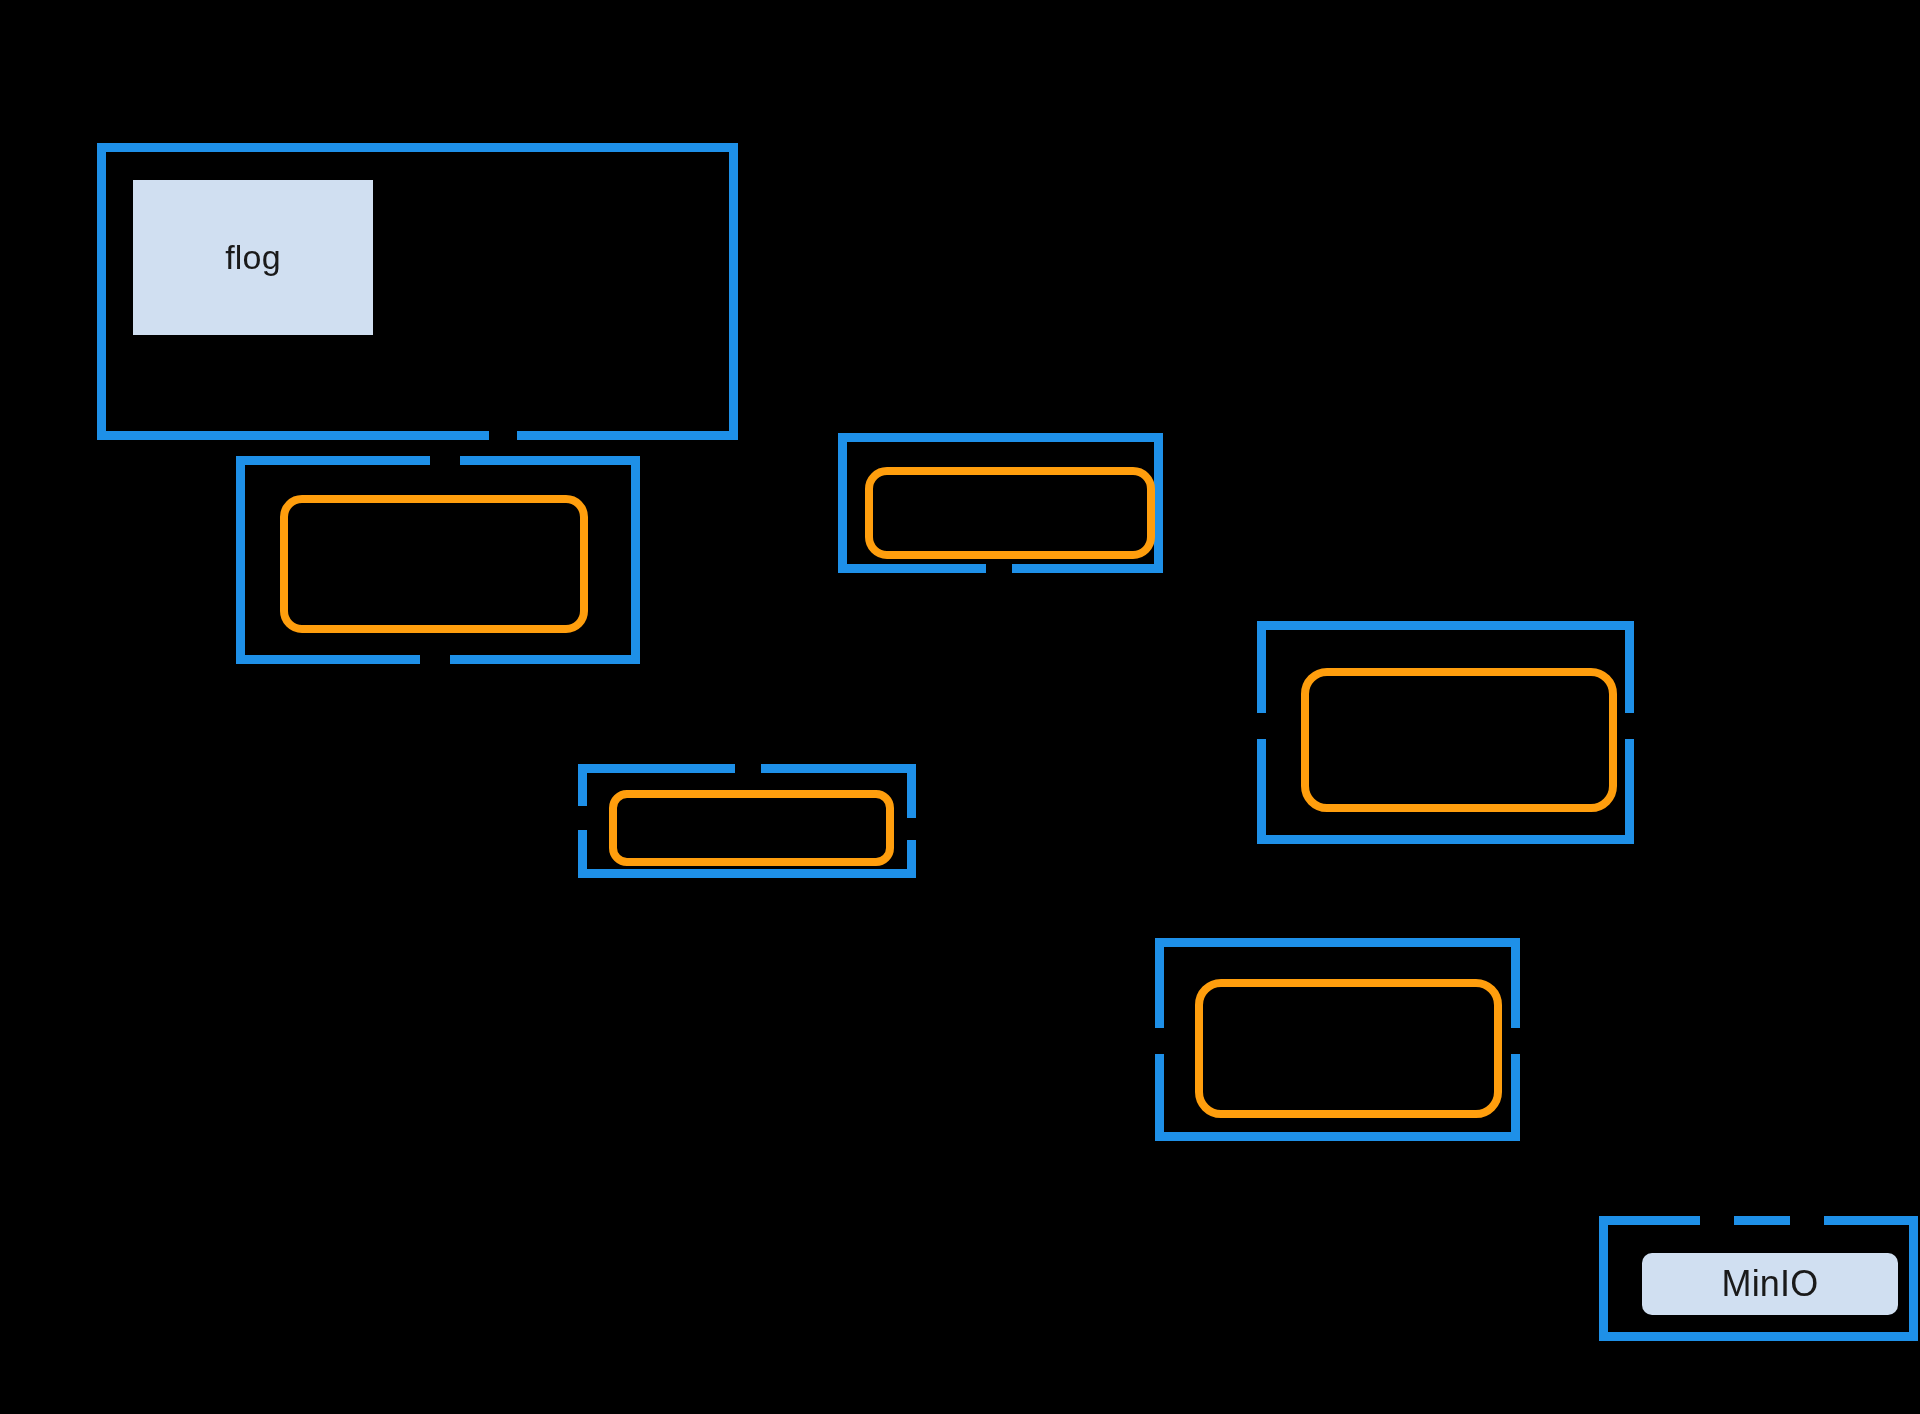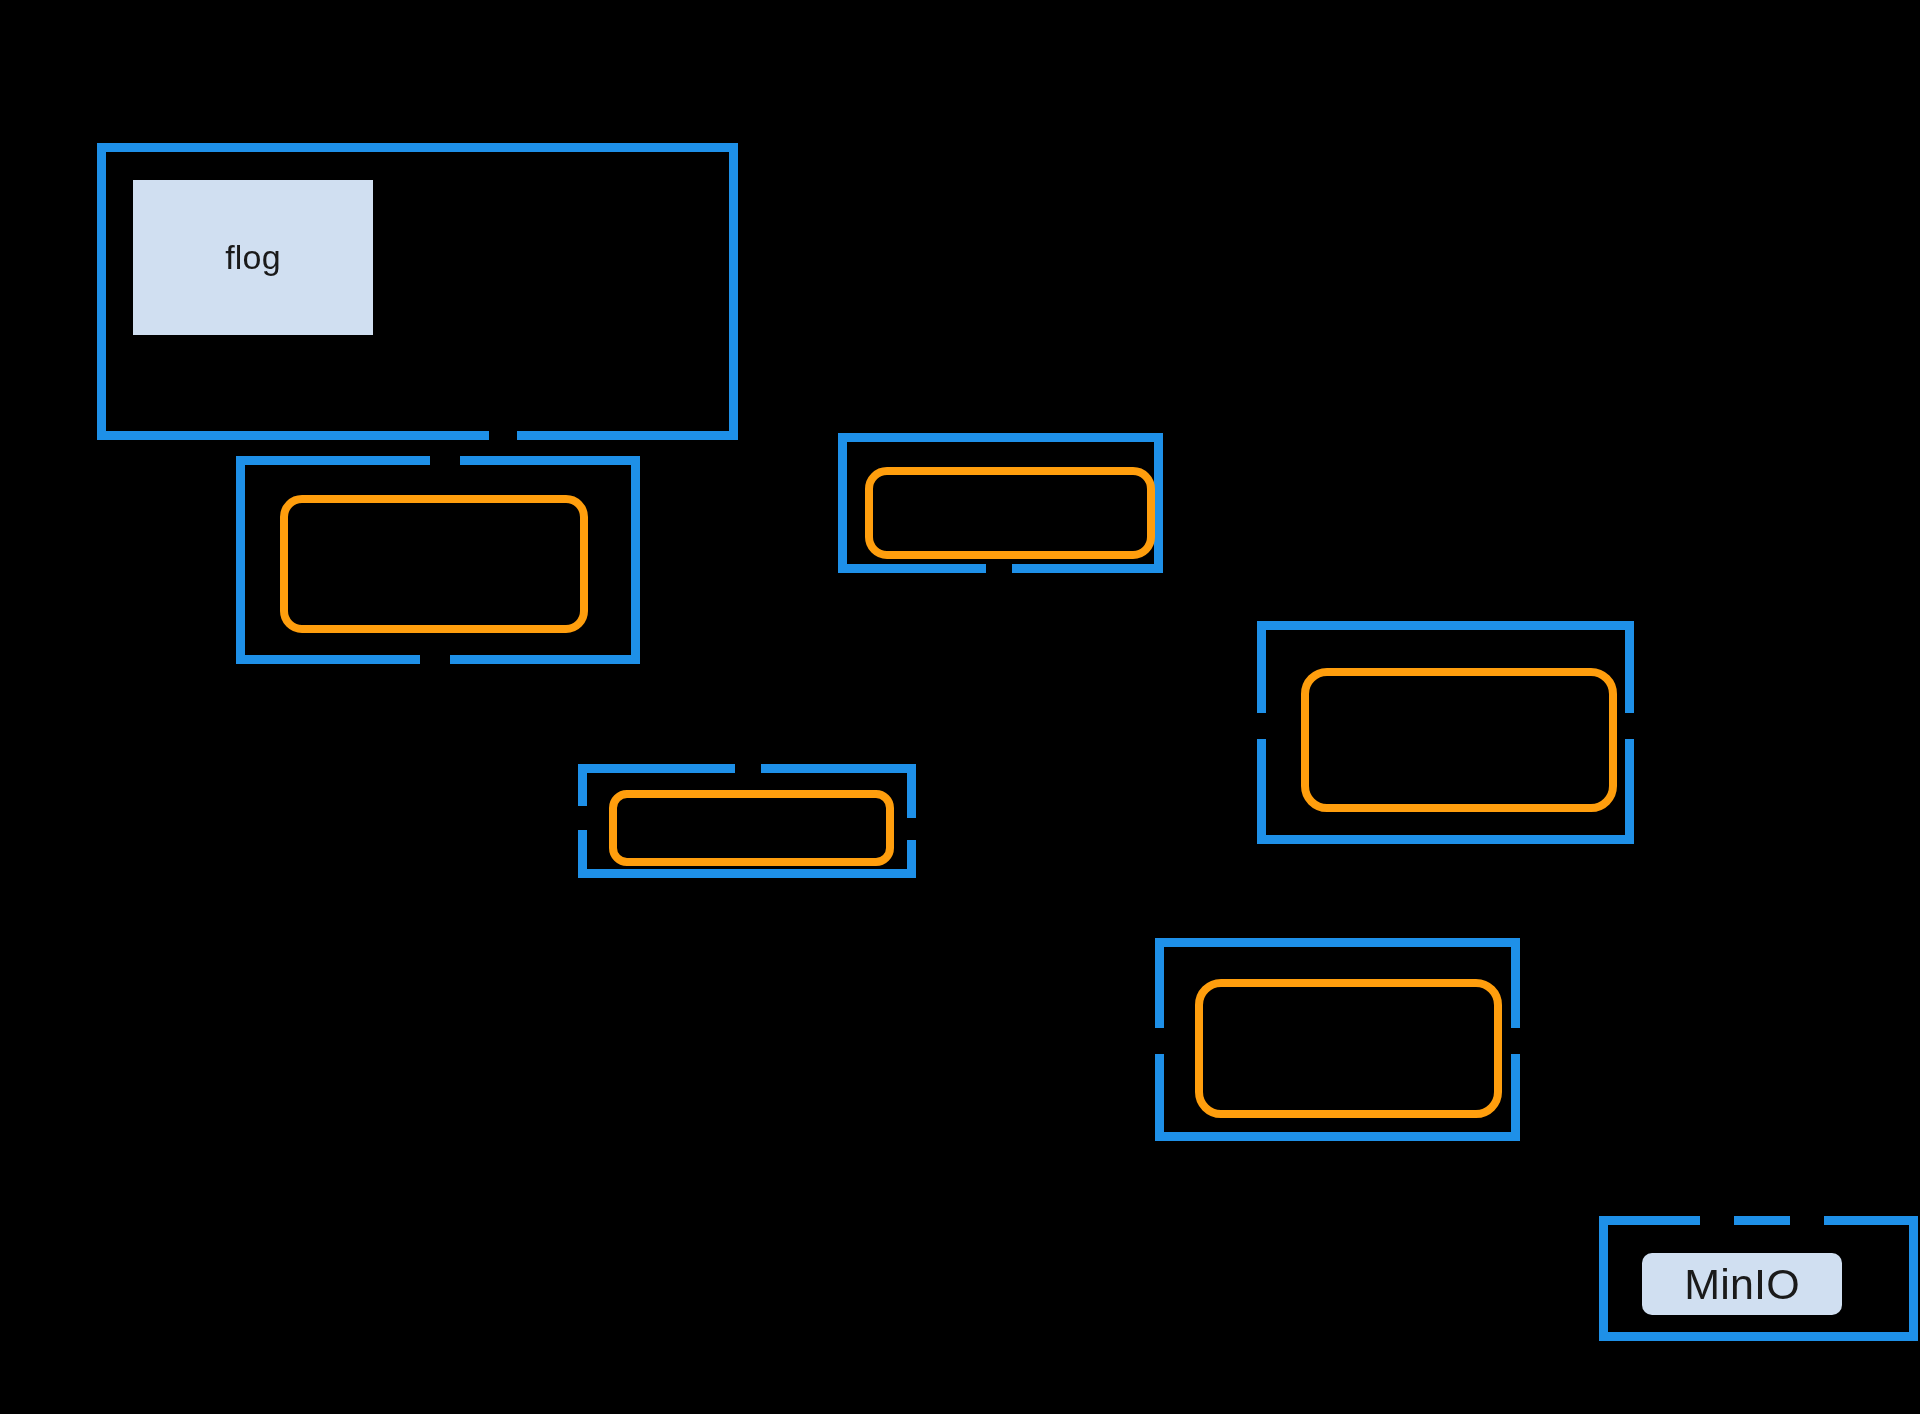--- a/index.html
+++ b/index.html
@@ -72,21 +72,21 @@
       <div class="obox" style="top: 38px; left: 35px; width: 316px; height: 144px; border-width: 8px; border-radius: 26px; border-color: rgb(255, 158, 13);"></div>
     </div>
   <div class="bbox" style="left: 1155px; top: 938px; width: 365px; height: 203px; border-width: 9px; border-color: rgb(30, 144, 232);">
       <div class="obox" style="top: 32px; left: 31px; width: 307px; height: 139px; border-width: 8px; border-radius: 26px; border-color: rgb(255, 158, 13);"></div>
     </div>
   <div class="bbox" style="left: 1599px; top: 1216px; width: 319px; height: 125px; border-width: 9px; border-color: rgb(30, 144, 232);"></div>
 
   <div class="node square" style="left: 133px; top: 180px; width: 240px; height: 155px; font-size: 34px; background: rgb(208, 223, 241); color: rgb(26, 26, 26);">
     <span>flog</span>
   </div>
-  <div class="node rounded" style="left: 1642px; top: 1253px; width: 200px; height: 62px; font-size: 43px; background: rgb(208, 223, 241); color: rgb(26, 26, 26);">
+  <div class="node rounded" style="left: 1642px; top: 1253px; width: 256px; height: 62px; font-size: 36px; background: rgb(208, 223, 241); color: rgb(26, 26, 26);">
     <span>MinIO</span>
   </div>
 
   <div id="stubs">
       <div class="stub" style="left: 489px; top: 425px; width: 28px; height: 28px; background: rgb(0, 0, 0);"></div>
       <div class="stub" style="left: 430px; top: 448px; width: 30px; height: 22px; background: rgb(0, 0, 0);"></div>
       <div class="stub" style="left: 420px; top: 652px; width: 30px; height: 22px; background: rgb(0, 0, 0);"></div>
       <div class="stub" style="left: 986px; top: 563px; width: 26px; height: 22px; background: rgb(0, 0, 0);"></div>
       <div class="stub" style="left: 735px; top: 754px; width: 26px; height: 22px; background: rgb(0, 0, 0);"></div>
       <div class="stub" style="left: 568px; top: 806px; width: 22px; height: 24px; background: rgb(0, 0, 0);"></div>

